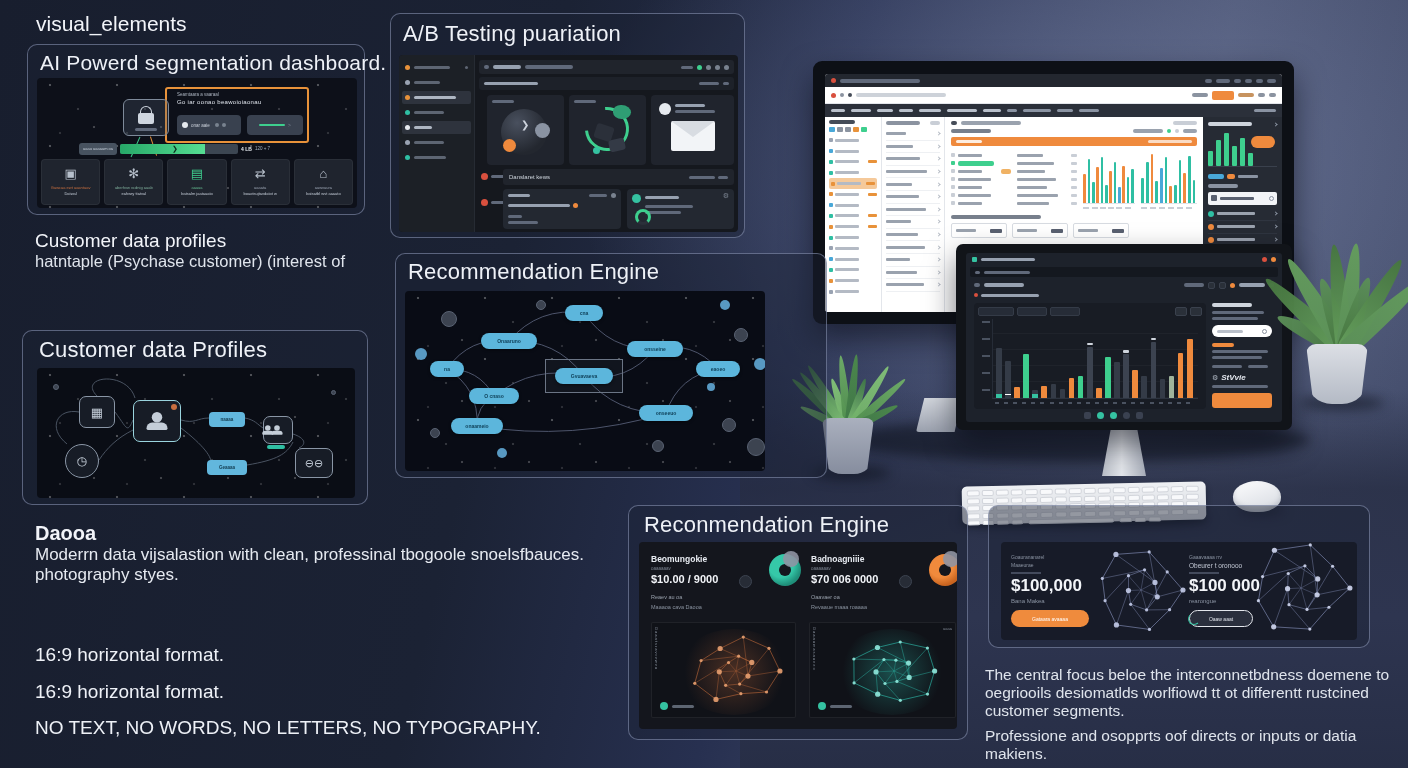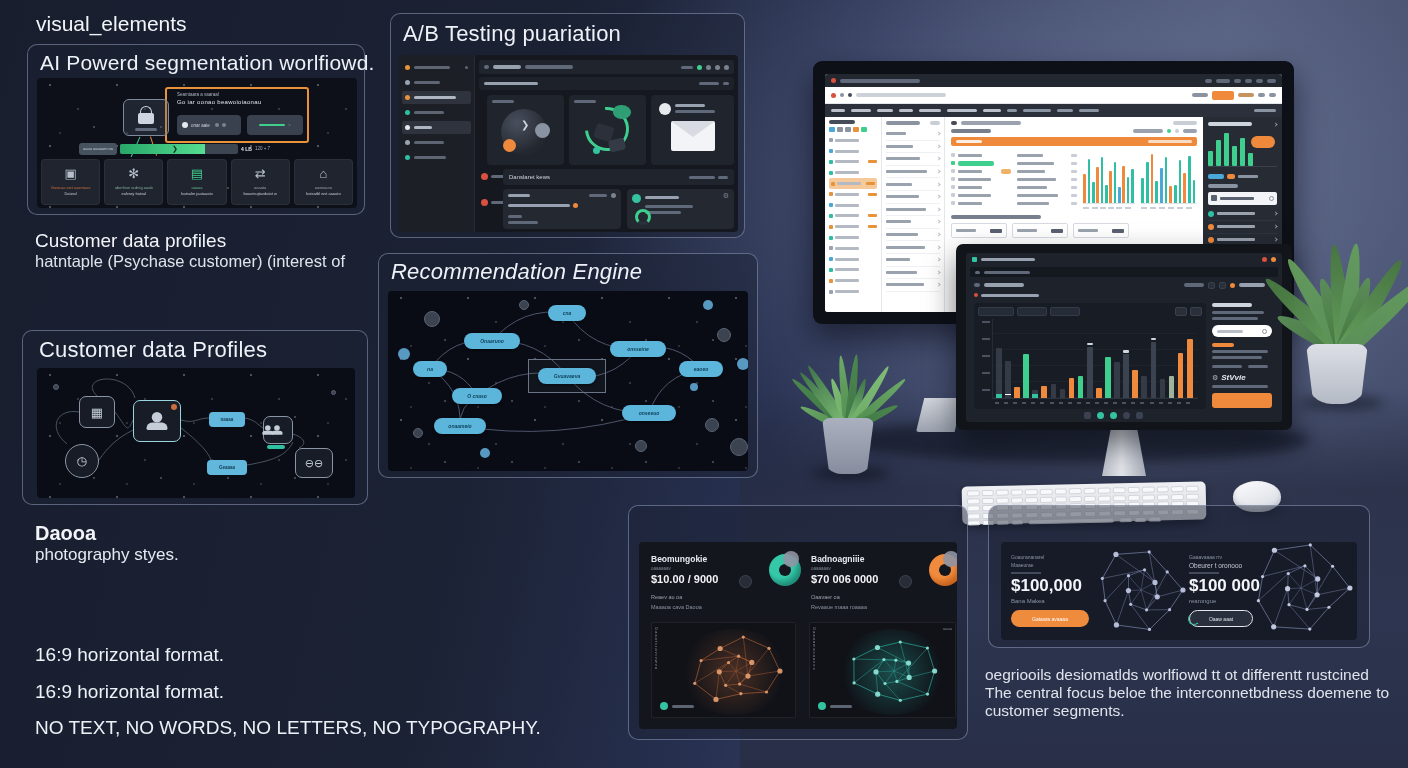--- a/index.html
+++ b/index.html
@@ -697,21 +697,21 @@
       <div class="leaf" style="width: 18px; height: 76.1039px; margin-left: -9px; background: linear-gradient(rgb(91, 143, 88), rgb(70, 118, 63)); transform: rotate(18deg); opacity: 0.96;"></div>
       <div class="leaf" style="width: 18px; height: 105.665px; margin-left: -9px; background: linear-gradient(rgb(70, 118, 63), rgb(100, 157, 92)); transform: rotate(32deg); opacity: 0.96;"></div>
       <div class="leaf" style="width: 18px; height: 107.187px; margin-left: -9px; background: linear-gradient(rgb(100, 157, 92), rgb(91, 143, 88)); transform: rotate(48deg); opacity: 0.96;"></div>
     </div>
   <div class="abs" style="left:1306px;top:344px;width:62px;height:60px;background:linear-gradient(180deg,#dcdfe5,#b4bac5);
        border-radius:10px 10px 26px 26px;clip-path:polygon(0 0,100% 0,88% 100%,12% 100%);"></div>
 
   <div class="abs h-main" style="left:36px;top:12px;">visual_elements</div>
 
   <div class="panel" style="left:27px;top:44px;width:338px;height:171px;">
-    <div class="ptitle" style="top:6px;font-size:21px;">AI Powerd segmentation worlfiowd.</div>
+    <div class="ptitle" style="top:6px;font-size:21px;">AI Powerd segmentation dashboard.</div>
     <div class="dark-img" style="left:9px;top:33px;width:320px;height:130px;background-color:#0d1019;">
       <div class="orange-frame" style="left:128px;top:9px;width:144px;height:56px;"></div>
       <div class="abs" style="left:140px;top:14px;">
         <div style="font-size:4.5px;color:#aeb6c2;">Seamtaara a vaaraal</div>
         <div style="font-size:6px;color:#dfe4ec;margin-top:2px;letter-spacing:.3px;">Go iar oonao beawoioiaonau</div>
       </div>
       <div class="mini-btn" style="left:140px;top:37px;width:64px;height:20px;">
         <span class="dot" style="width:6px;height:6px;background:#e6eaef;"></span>
         <span style="font-size:4.5px;color:#cdd3dc;">onar aaie</span>
         <span class="dot" style="width:4px;height:4px;background:#79828f;margin-left:2px;"></span>
@@ -809,20 +809,21 @@
         <span style="font-size:11px;color:#c4cdd8;">⊖⊖</span>
       </div>
       <div class="bluepill" style="left:170px;top:92px;width:40px;height:15px;">Geaaaa</div>
       <div class="ndot-gray" style="left:16px;top:16px;width:6px;height:6px;"></div>
       <div class="ndot-gray" style="left:294px;top:22px;width:5px;height:5px;"></div>
     </div>
   </div>
 
   <div class="abs" style="left:35px;top:522px;width:560px;">
     <div style="font-size:20px;font-weight:bold;color:#f2f4f9;">Daooa</div>
+    <div style="font-size:17px;line-height:20px;color:#e6eaf1;">Moderrn data vijsalastion with clean, professinal tbogoole snoelsfbauces.</div>
     <div style="font-size:17px;line-height:20px;color:#e6eaf1;">photography styes.</div>
   </div>
   <div class="abs big-line" style="left:35px;top:644px;">16:9 horizontal format.</div>
   <div class="abs big-line" style="left:35px;top:681px;">16:9 horizontal format.</div>
   <div class="abs big-line" style="left:35px;top:717px;">NO TEXT, NO WORDS, NO LETTERS, NO TYPOGRAPHY.</div>
 
   <div class="panel" style="left:390px;top:13px;width:355px;height:225px;">
     <div class="ptitle" style="top:7px;font-size:22px;">A/B Testing puariation</div>
     <div class="dark-img" style="left:8px;top:41px;width:339px;height:177px;background-color:#15181e;background-image:none;">
       <div class="abs" id="abside" style="left:0;top:0;width:76px;height:177px;background:#1c2026;border-right:1px solid #262b33;padding-top:4px;">
@@ -925,21 +926,21 @@
         <span class="dot" style="position:absolute;left:5px;top:5px;width:9px;height:9px;background:#35c2a1;"></span>
         <span class="tbl" style="position:absolute;left:18px;top:7px;width:34px;height:3px;"></span>
         <span style="position:absolute;right:5px;top:3px;font-size:7px;color:#79828f;">⚙</span>
         <span class="tbd" style="position:absolute;left:18px;top:16px;width:48px;height:3px;"></span>
         <span class="tbd" style="position:absolute;left:18px;top:22px;width:36px;height:3px;"></span>
         <div style="position:absolute;left:8px;top:20px;width:16px;height:16px;border-radius:50%;border:3px solid #3ecf8e;border-bottom-color:#2b303a;"></div>
       </div>
     </div>
   </div>
 
-  <div class="panel" style="left:378px;top:253px;width:380px;height:225px;font-style:italic;">
+  <div class="panel" style="left:395px;top:253px;width:432px;height:225px;">
     <div class="ptitle" style="top:5px;font-size:22px;">Recommendation Engine</div>
     <div class="dark-img" id="netimg" style="left:9px;top:37px;width:360px;height:180px;background-color:#090c15;">
       <svg id="netsvg" width="360" height="180" style="position:absolute;left:0;top:0;">
           <path d="M 179 22 Q 204.5509107217958 59.62181496534717 250 58" stroke="#59627a" stroke-width="1" fill="none" opacity=".85"></path>
           <path d="M 104 50 Q 133.80540835903932 15.38948667599815 179 22" stroke="#59627a" stroke-width="1" fill="none" opacity=".85"></path>
           <path d="M 104 50 Q 64.6 45.4 42 78" stroke="#59627a" stroke-width="1" fill="none" opacity=".85"></path>
           <path d="M 42 78 Q 73.6 77.4 89 105" stroke="#59627a" stroke-width="1" fill="none" opacity=".85"></path>
           <path d="M 89 105 Q 71.5 114.9 72 135" stroke="#59627a" stroke-width="1" fill="none" opacity=".85"></path>
           <path d="M 104 50 Q 150.80348023728473 47.56397092010416 179 85" stroke="#59627a" stroke-width="1" fill="none" opacity=".85"></path>
           <path d="M 179 85 Q 222.31985208652392 92.06331474604441 250 58" stroke="#59627a" stroke-width="1" fill="none" opacity=".85"></path>
@@ -969,20 +970,21 @@
         <div class="npill" style="left: 64px; top: 97px; width: 50px; height: 16px;">O cnaso</div>
         <div class="npill" style="left: 46px; top: 127px; width: 52px; height: 16px;">onaameio</div>
         <div class="npill" style="left: 150px; top: 77px; width: 58px; height: 16px;">Gvuavaeva</div>
         <div class="npill" style="left: 222px; top: 50px; width: 56px; height: 16px;">onsseine</div>
         <div class="npill" style="left: 291px; top: 70px; width: 44px; height: 16px;">eaoeo</div>
         <div class="npill" style="left: 234px; top: 114px; width: 54px; height: 16px;">onseeuo</div>
       </div>
   </div>
 
   <div class="panel" style="left:628px;top:505px;width:340px;height:235px;">
+    <div class="ptitle" style="left:15px;top:6px;font-size:22px;">Reconmendation Engine</div>
     <div class="dark-img" style="left:10px;top:36px;width:318px;height:187px;background-color:#14161d;background-image:none;" id="panelE">
         <div style="position: absolute; left: 12px; top: 12px; font-size: 8.5px; font-weight: bold; color: rgb(232, 236, 242);">Beomungokie</div>
         <div style="position: absolute; left: 12px; top: 24px; font-size: 4.5px; color: rgb(125, 133, 146);">oaaaaaav</div>
         <div style="position: absolute; left: 12px; top: 31px; font-size: 11px; font-weight: bold; color: rgb(242, 244, 248);">$10.00 / 9000</div>
         <div style="position: absolute; left: 100px; top: 33px; width: 13px; height: 13px; border-radius: 50%; background: rgb(39, 44, 54); border: 1px solid rgb(60, 67, 80);"></div>
         <div style="position: absolute; left: 130px; top: 12px; width: 32px; height: 32px; border-radius: 50%; background: radial-gradient(circle at 38% 35%, rgb(53, 200, 168) 0px, rgb(53, 200, 168) 42%, rgb(31, 143, 122) 70%);">
           <div style="position: absolute; left: 10px; top: 10px; width: 12px; height: 12px; border-radius: 50%; background: rgb(20, 22, 29);"></div>
           <div style="position: absolute; left: 14px; top: -3px; width: 16px; height: 16px; border-radius: 50%; background: rgb(143, 148, 163); opacity: 0.9;"></div>
         </div>
         <div style="position: absolute; left: 12px; top: 52px; font-size: 5.5px; color: rgb(153, 161, 173);">Reaev au oa</div>
@@ -1222,17 +1224,19 @@
         <div style="position: absolute; left: 188px; top: 12px; font-size: 5px; color: rgb(138, 147, 162);">Gaaavaaaa rrv</div>
         <div style="position: absolute; left: 188px; top: 20px; font-size: 6.5px; color: rgb(195, 201, 214);">Obeurer t oronooo</div>
         <div style="position: absolute; left: 188px; top: 30px; width: 30px; height: 2px; background: rgb(67, 74, 92);"></div>
         <div style="position: absolute; left: 188px; top: 34px; font-size: 17px; font-weight: bold; color: rgb(242, 244, 248);">$100 000</div>
         <div style="position: absolute; left: 188px; top: 56px; font-size: 6px; color: rgb(138, 147, 162);">rearongue</div>
         <div style="position: absolute; left: 188px; top: 68px; height: 17px; border-radius: 9px; display: flex; align-items: center; justify-content: center; font-size: 5px; width: 64px; background: rgb(42, 47, 61); border: 1px solid rgb(227, 230, 236); color: rgb(223, 227, 234);">Oaaw aaat<div style="position: absolute; left: -2px; top: 2px; width: 12px; height: 12px; border-radius: 50%; border-width: 1.5px; border-style: solid; border-color: transparent transparent rgb(53, 194, 161) rgb(53, 194, 161); border-image: initial;"></div></div>
       </div>
   </div>
 
   <div class="abs" style="left:985px;top:666px;width:420px;">
+    <div style="font-size:15.5px;line-height:18px;color:#dfe4ec;">The central focus beloe the interconnetbdness doemene to</div>
     <div style="font-size:15.5px;line-height:18px;color:#dfe4ec;">oegriooils desiomatlds worlfiowd tt ot differentt rustcined</div>
-    <div style="font-size:15.5px;line-height:18px;color:#dfe4ec;">The central focus beloe the interconnetbdness doemene to</div>
     <div style="font-size:15.5px;line-height:18px;color:#dfe4ec;">customer segments.</div>
+    <div style="font-size:15.5px;line-height:18px;color:#dfe4ec;margin-top:7px;">Professione and osopprts oof directs or inputs or datia</div>
+    <div style="font-size:15.5px;line-height:18px;color:#dfe4ec;">makiens.</div>
   </div>
 </div>
 
 </body></html>

